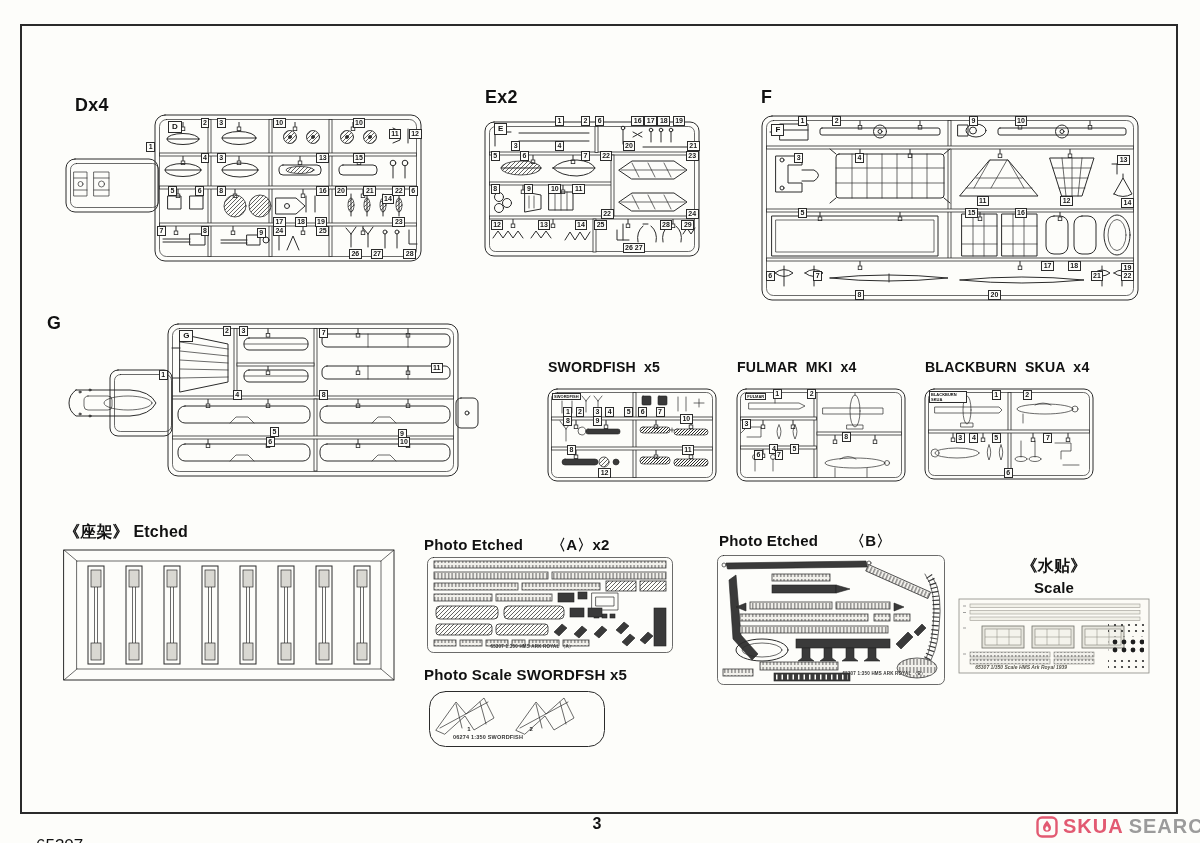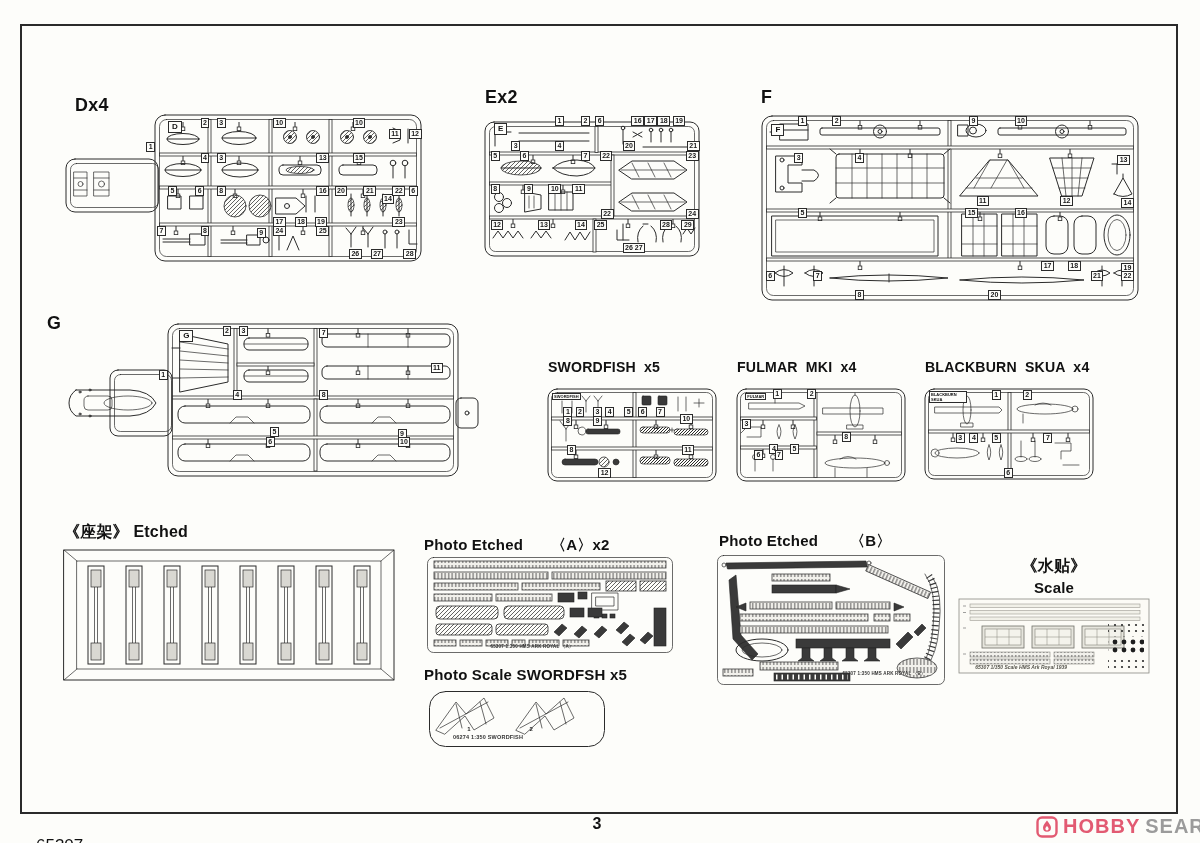--- a/index.html
+++ b/index.html
@@ -805,17 +805,17 @@
   </div>
 
   <div class="footer-code" style="left:36px;top:816px">65307</div>
   <div class="footer-page" style="left:565px;top:815px;width:64px">3</div>
 
   <div class="wm" style="left:1036px;top:815px">
     <svg width="22" height="22" viewBox="0 0 22 22">
       <rect x="1.5" y="1.5" width="19" height="19" rx="4.5" fill="none" stroke="#e25a72" stroke-width="2.4"></rect>
       <path d="M11,4.5 C8.8,7.5 7,9 7,11.8 a4,4 0 0 0 8,0 C15,9.5 13,7.5 11,4.5 z M11,10 c1,1.2 1.6,1.8 1.6,2.8 a1.6,1.6 0 0 1 -3.2,0 C9.4,11.8 10,11.2 11,10 z" fill="#e25a72"></path>
     </svg>
-    <span class="wm-a" style="color:#e25a72">HOBBY</span>
+    <span class="wm-a" style="color:#e25a72">SKUA</span>
     <span class="wm-b" style="color:#9b9b9b">SEARCH</span>
   </div>
 
 </div>
 
 </body></html>

